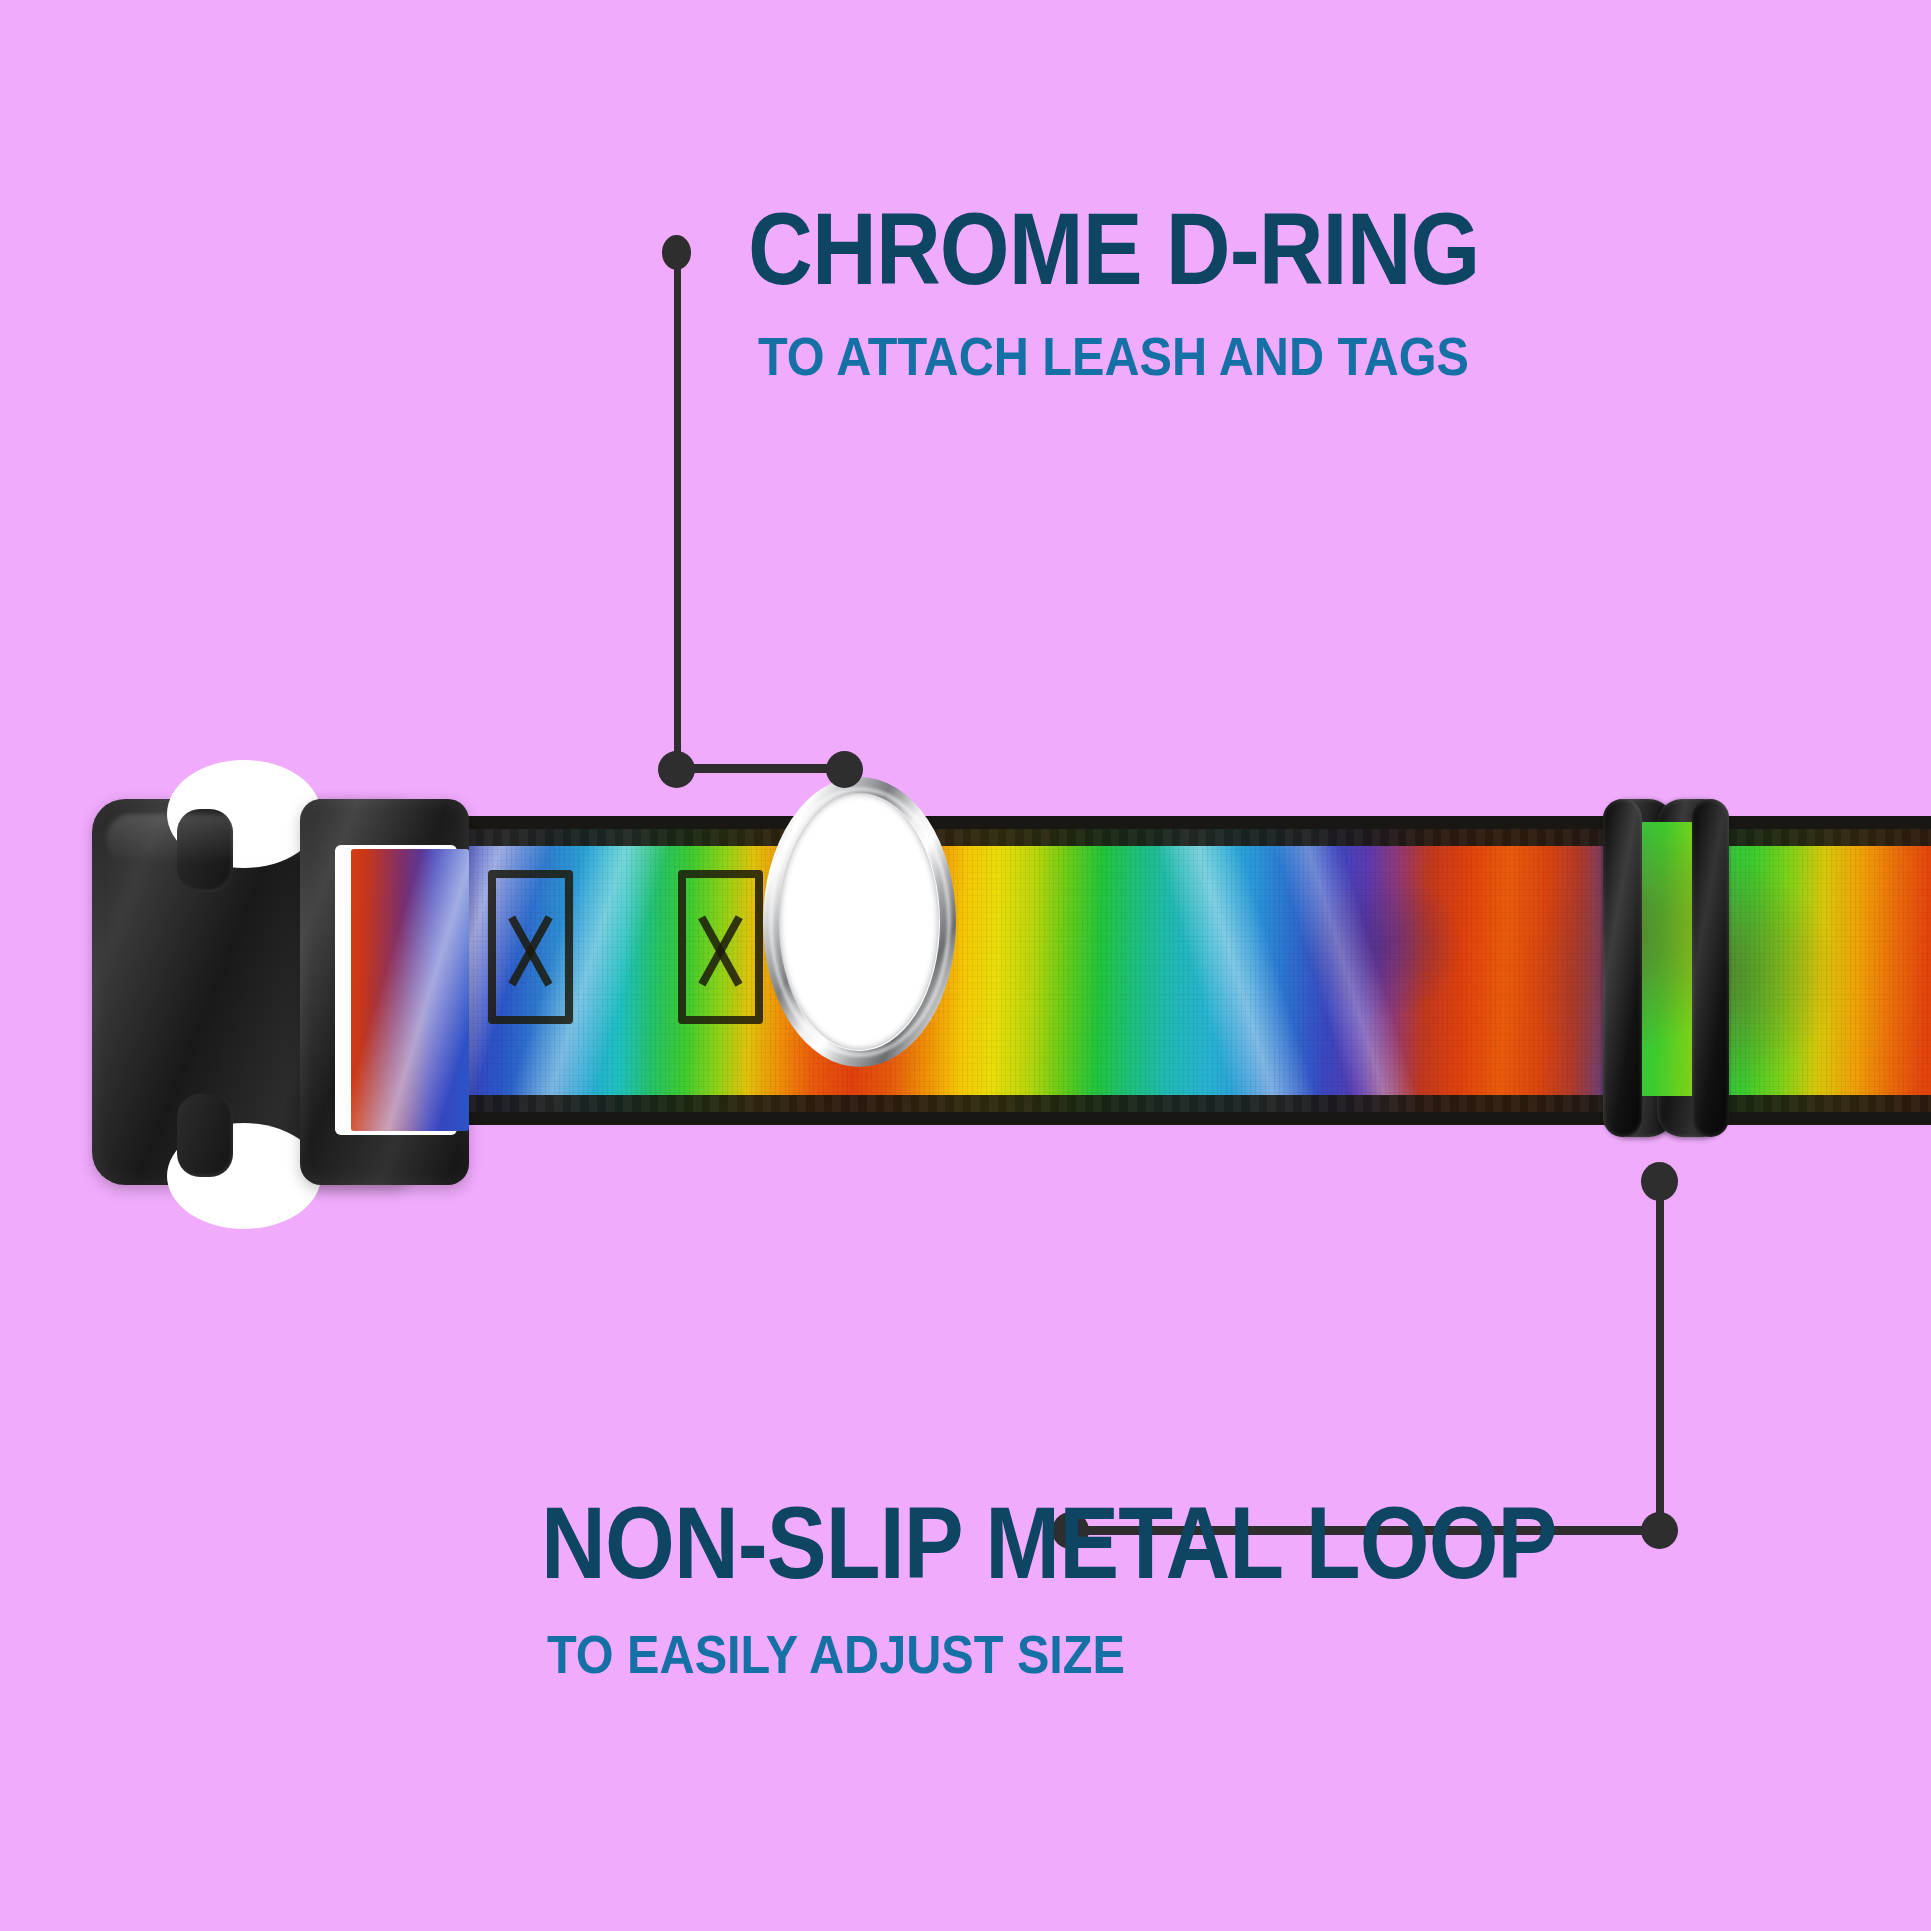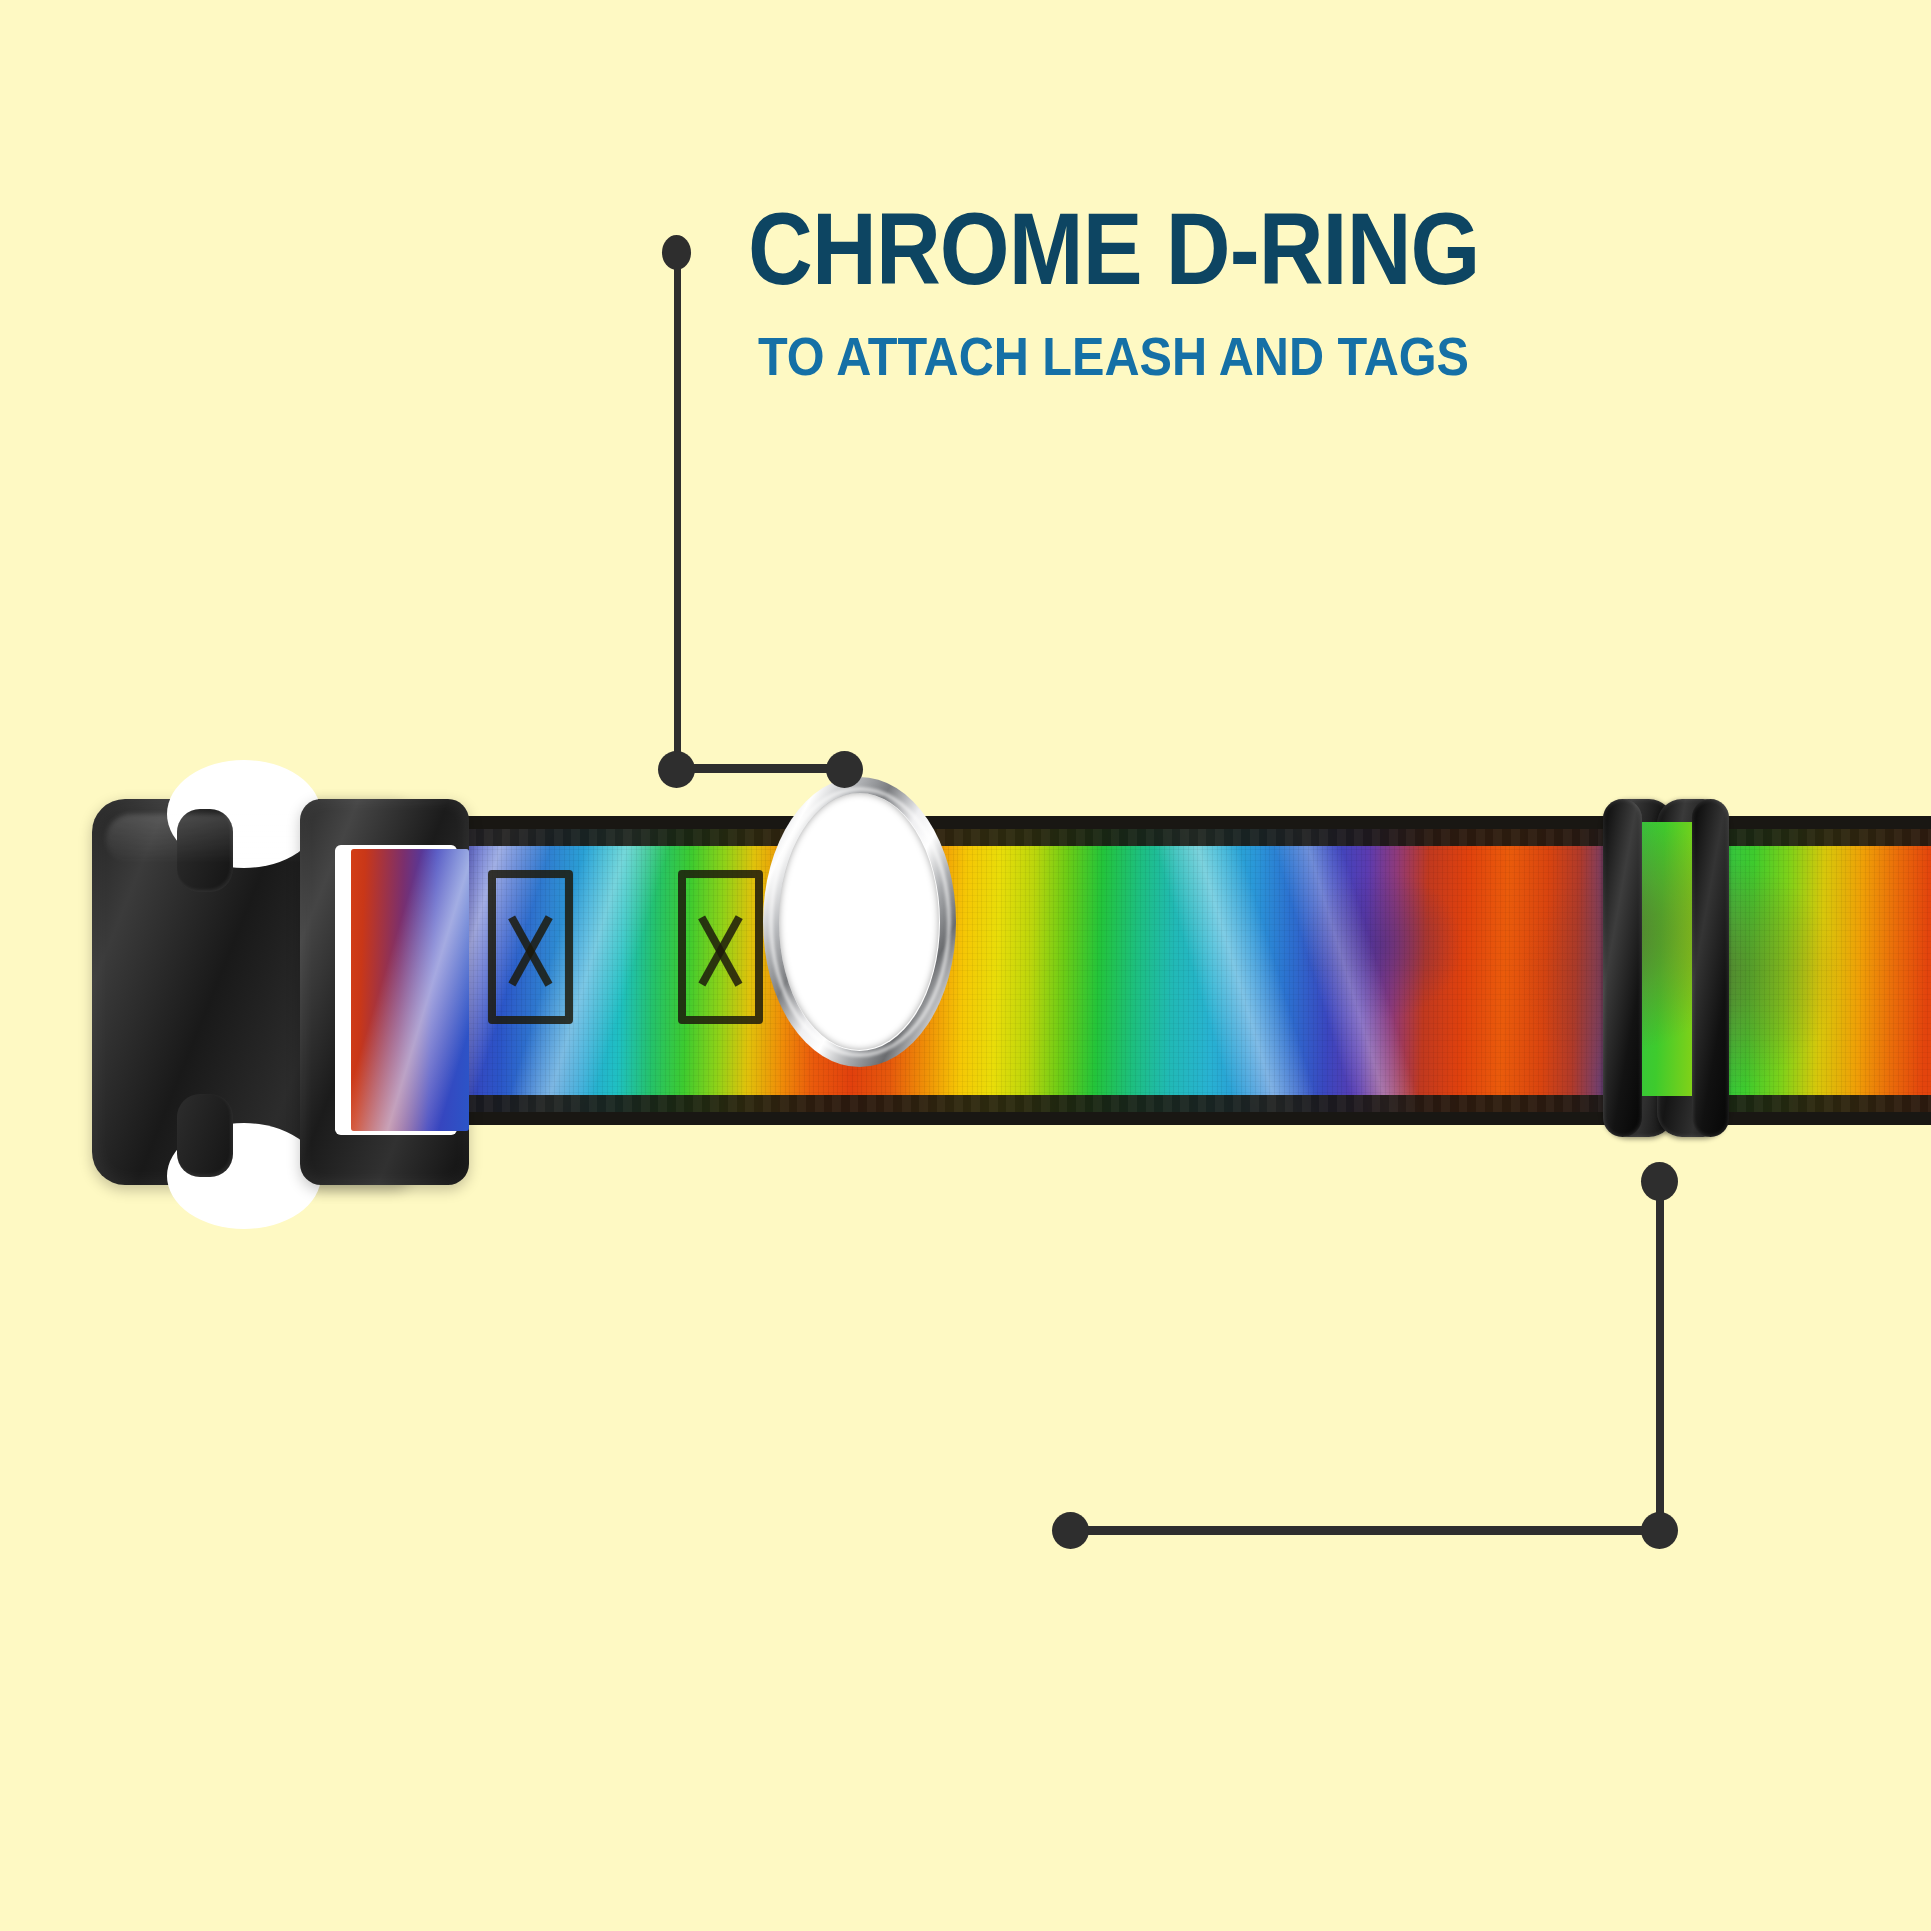--- a/index.html
+++ b/index.html
@@ -2,21 +2,21 @@
 <html><head>
 <meta charset="utf-8">
 <title>Dog Collar Feature Infographic</title>
 <style>
   html,body{margin:0;padding:0;background:#fff;}
   body{
     width:1931px;height:1931px;
     font-family:"Liberation Sans", sans-serif;
     overflow:hidden;position:relative;
   }
-  #stage{position:absolute;inset:0;width:1931px;height:1931px;background:#fef9c3;}
+  #stage{position:absolute;inset:0;width:1931px;height:1931px;background:#f0abfc;}
 
   
   .callout{position:absolute;white-space:nowrap;}
   .callout .headline{
     font-family:"Liberation Sans", sans-serif;
     font-weight:700;
     font-size:102px;
     line-height:1.0;
     letter-spacing:-1px;
     color:#0d4562;
@@ -281,15 +281,19 @@
     <div class="headline">CHROME D-RING</div>
     <div class="subline">TO ATTACH LEASH AND TAGS</div>
   </div>
 
   <div class="lead-dot" id="dot-bot-anchor"></div>
   <div class="lead-line" id="line-bot-vert"></div>
   <div class="lead-dot" id="dot-bot-elbow"></div>
   <div class="lead-line" id="line-bot-horiz"></div>
   <div class="lead-dot" id="dot-bot-target"></div>
 
+  <div class="callout" id="callout-bottom">
+    <div class="headline">NON-SLIP METAL LOOP</div>
+    <div class="subline">TO EASILY ADJUST SIZE</div>
+  </div>
 
 </div>
 
 
 </body></html>

